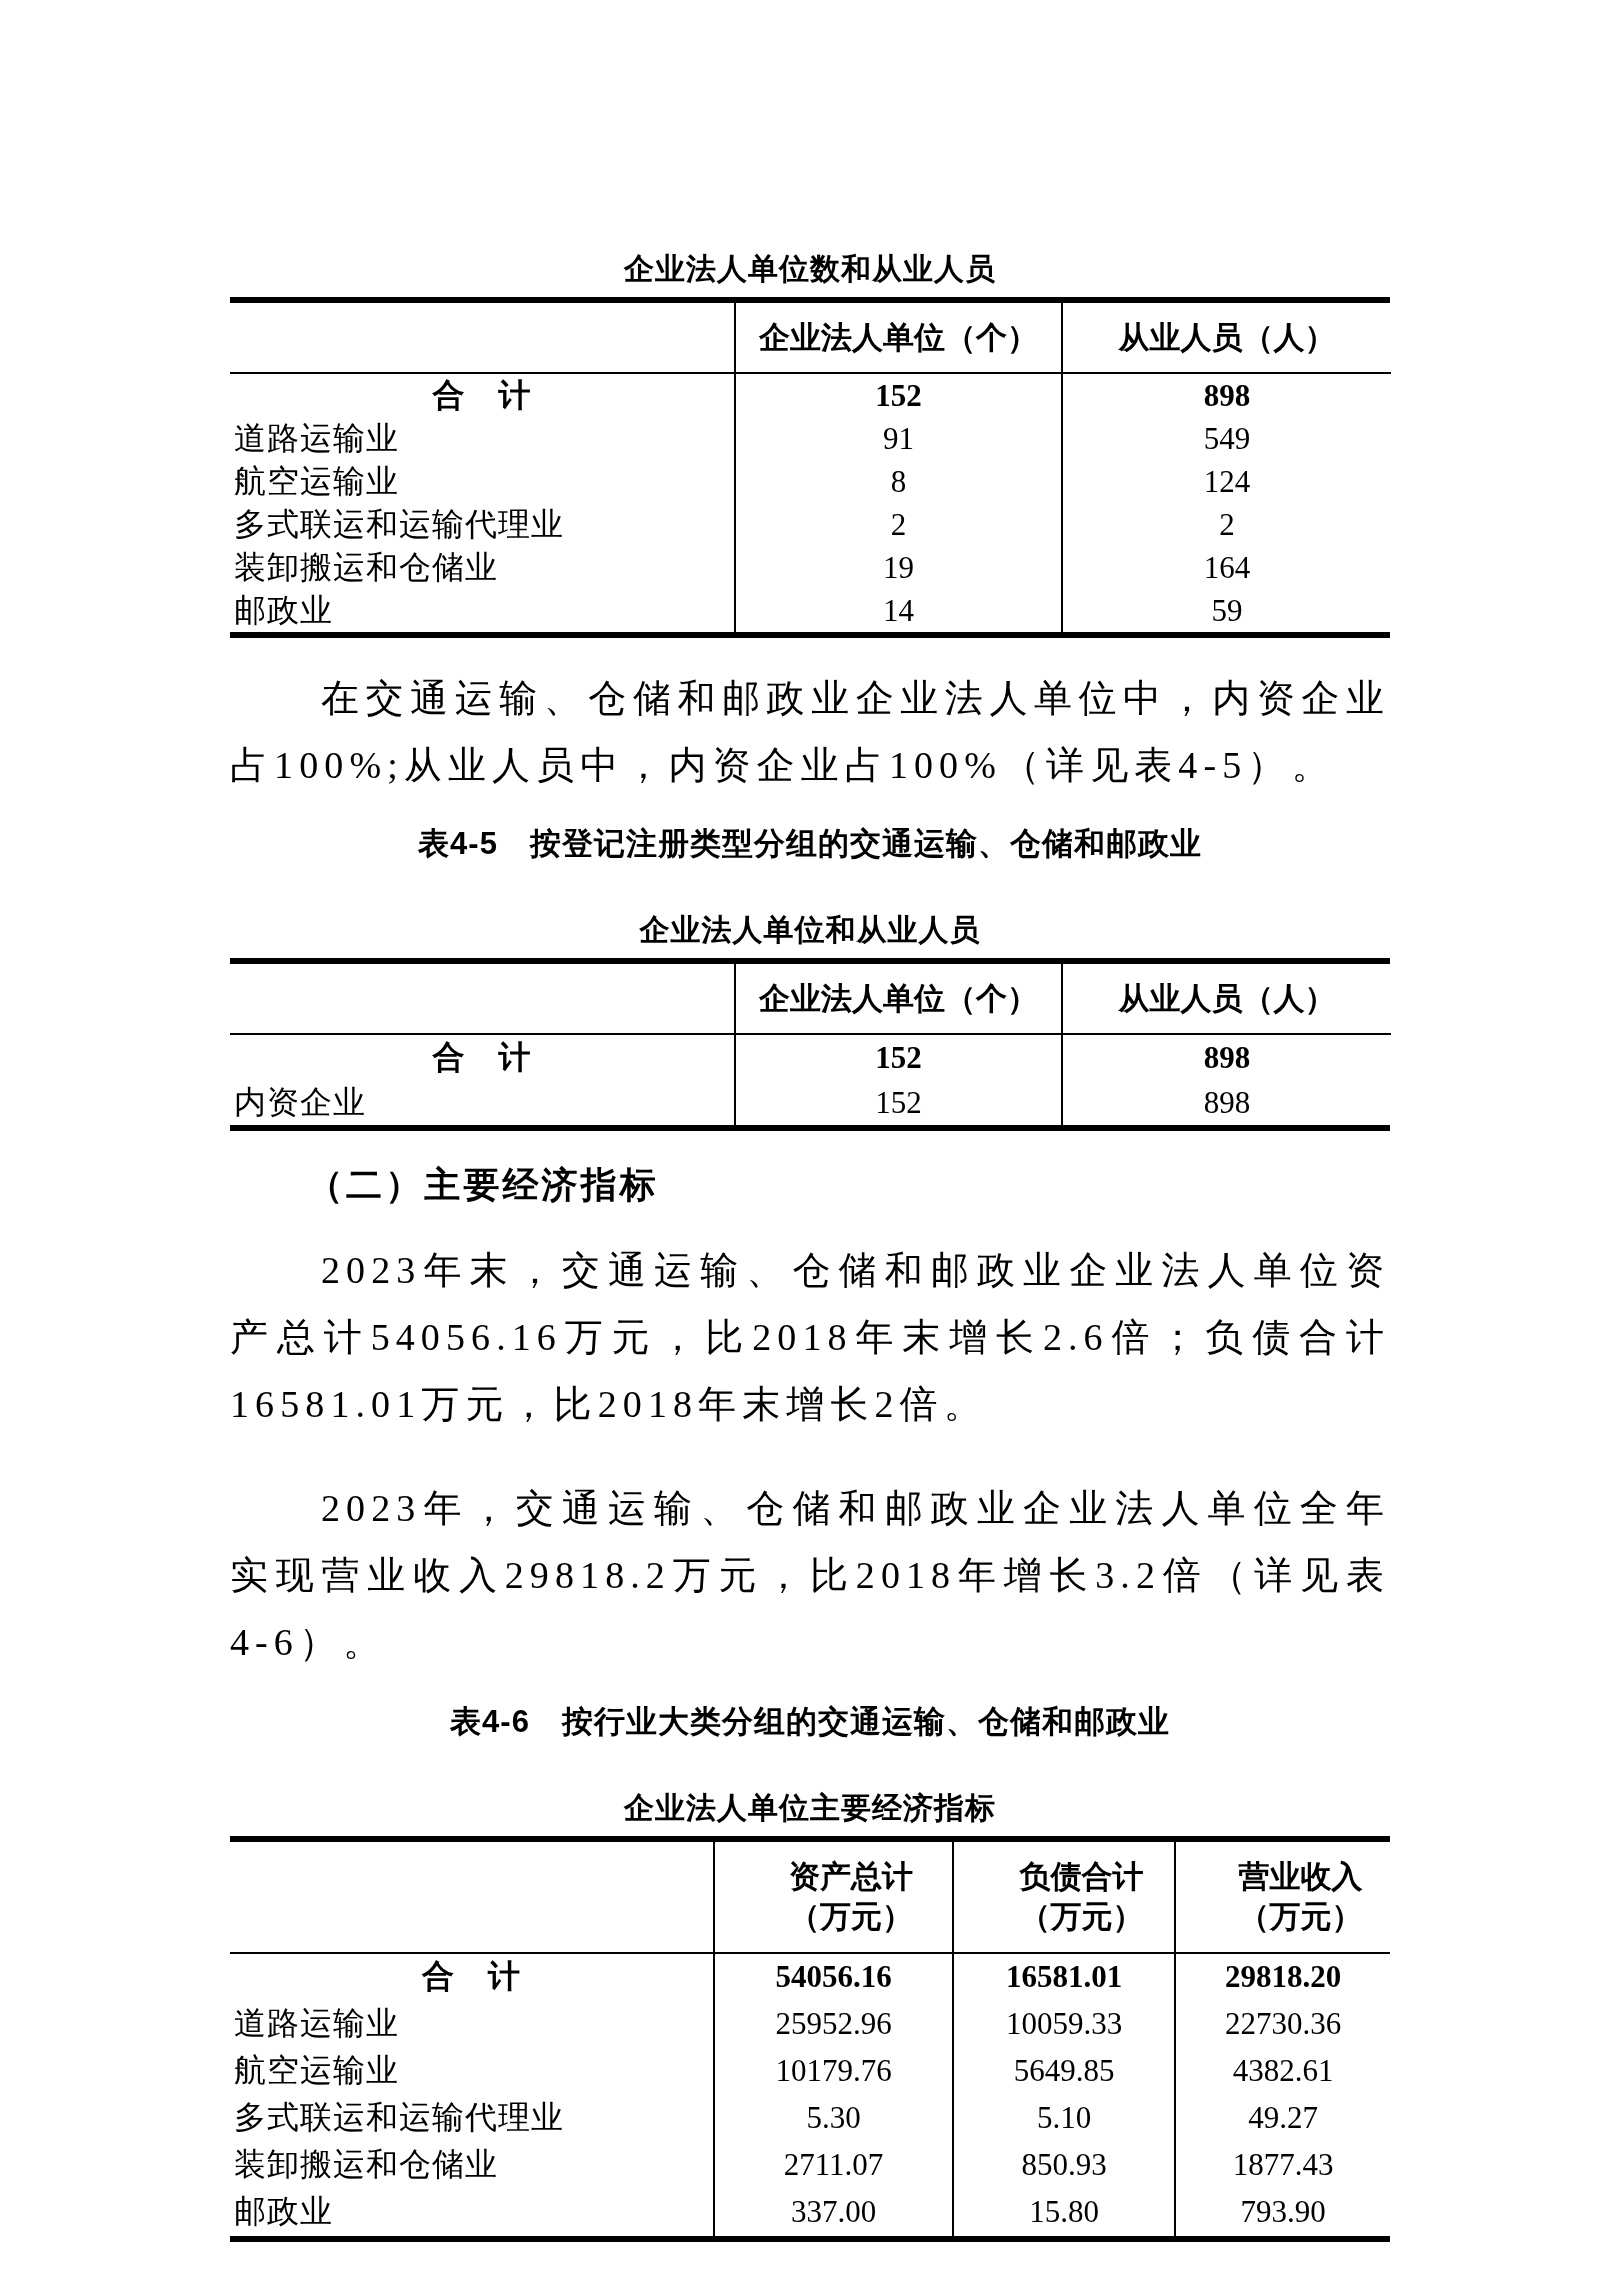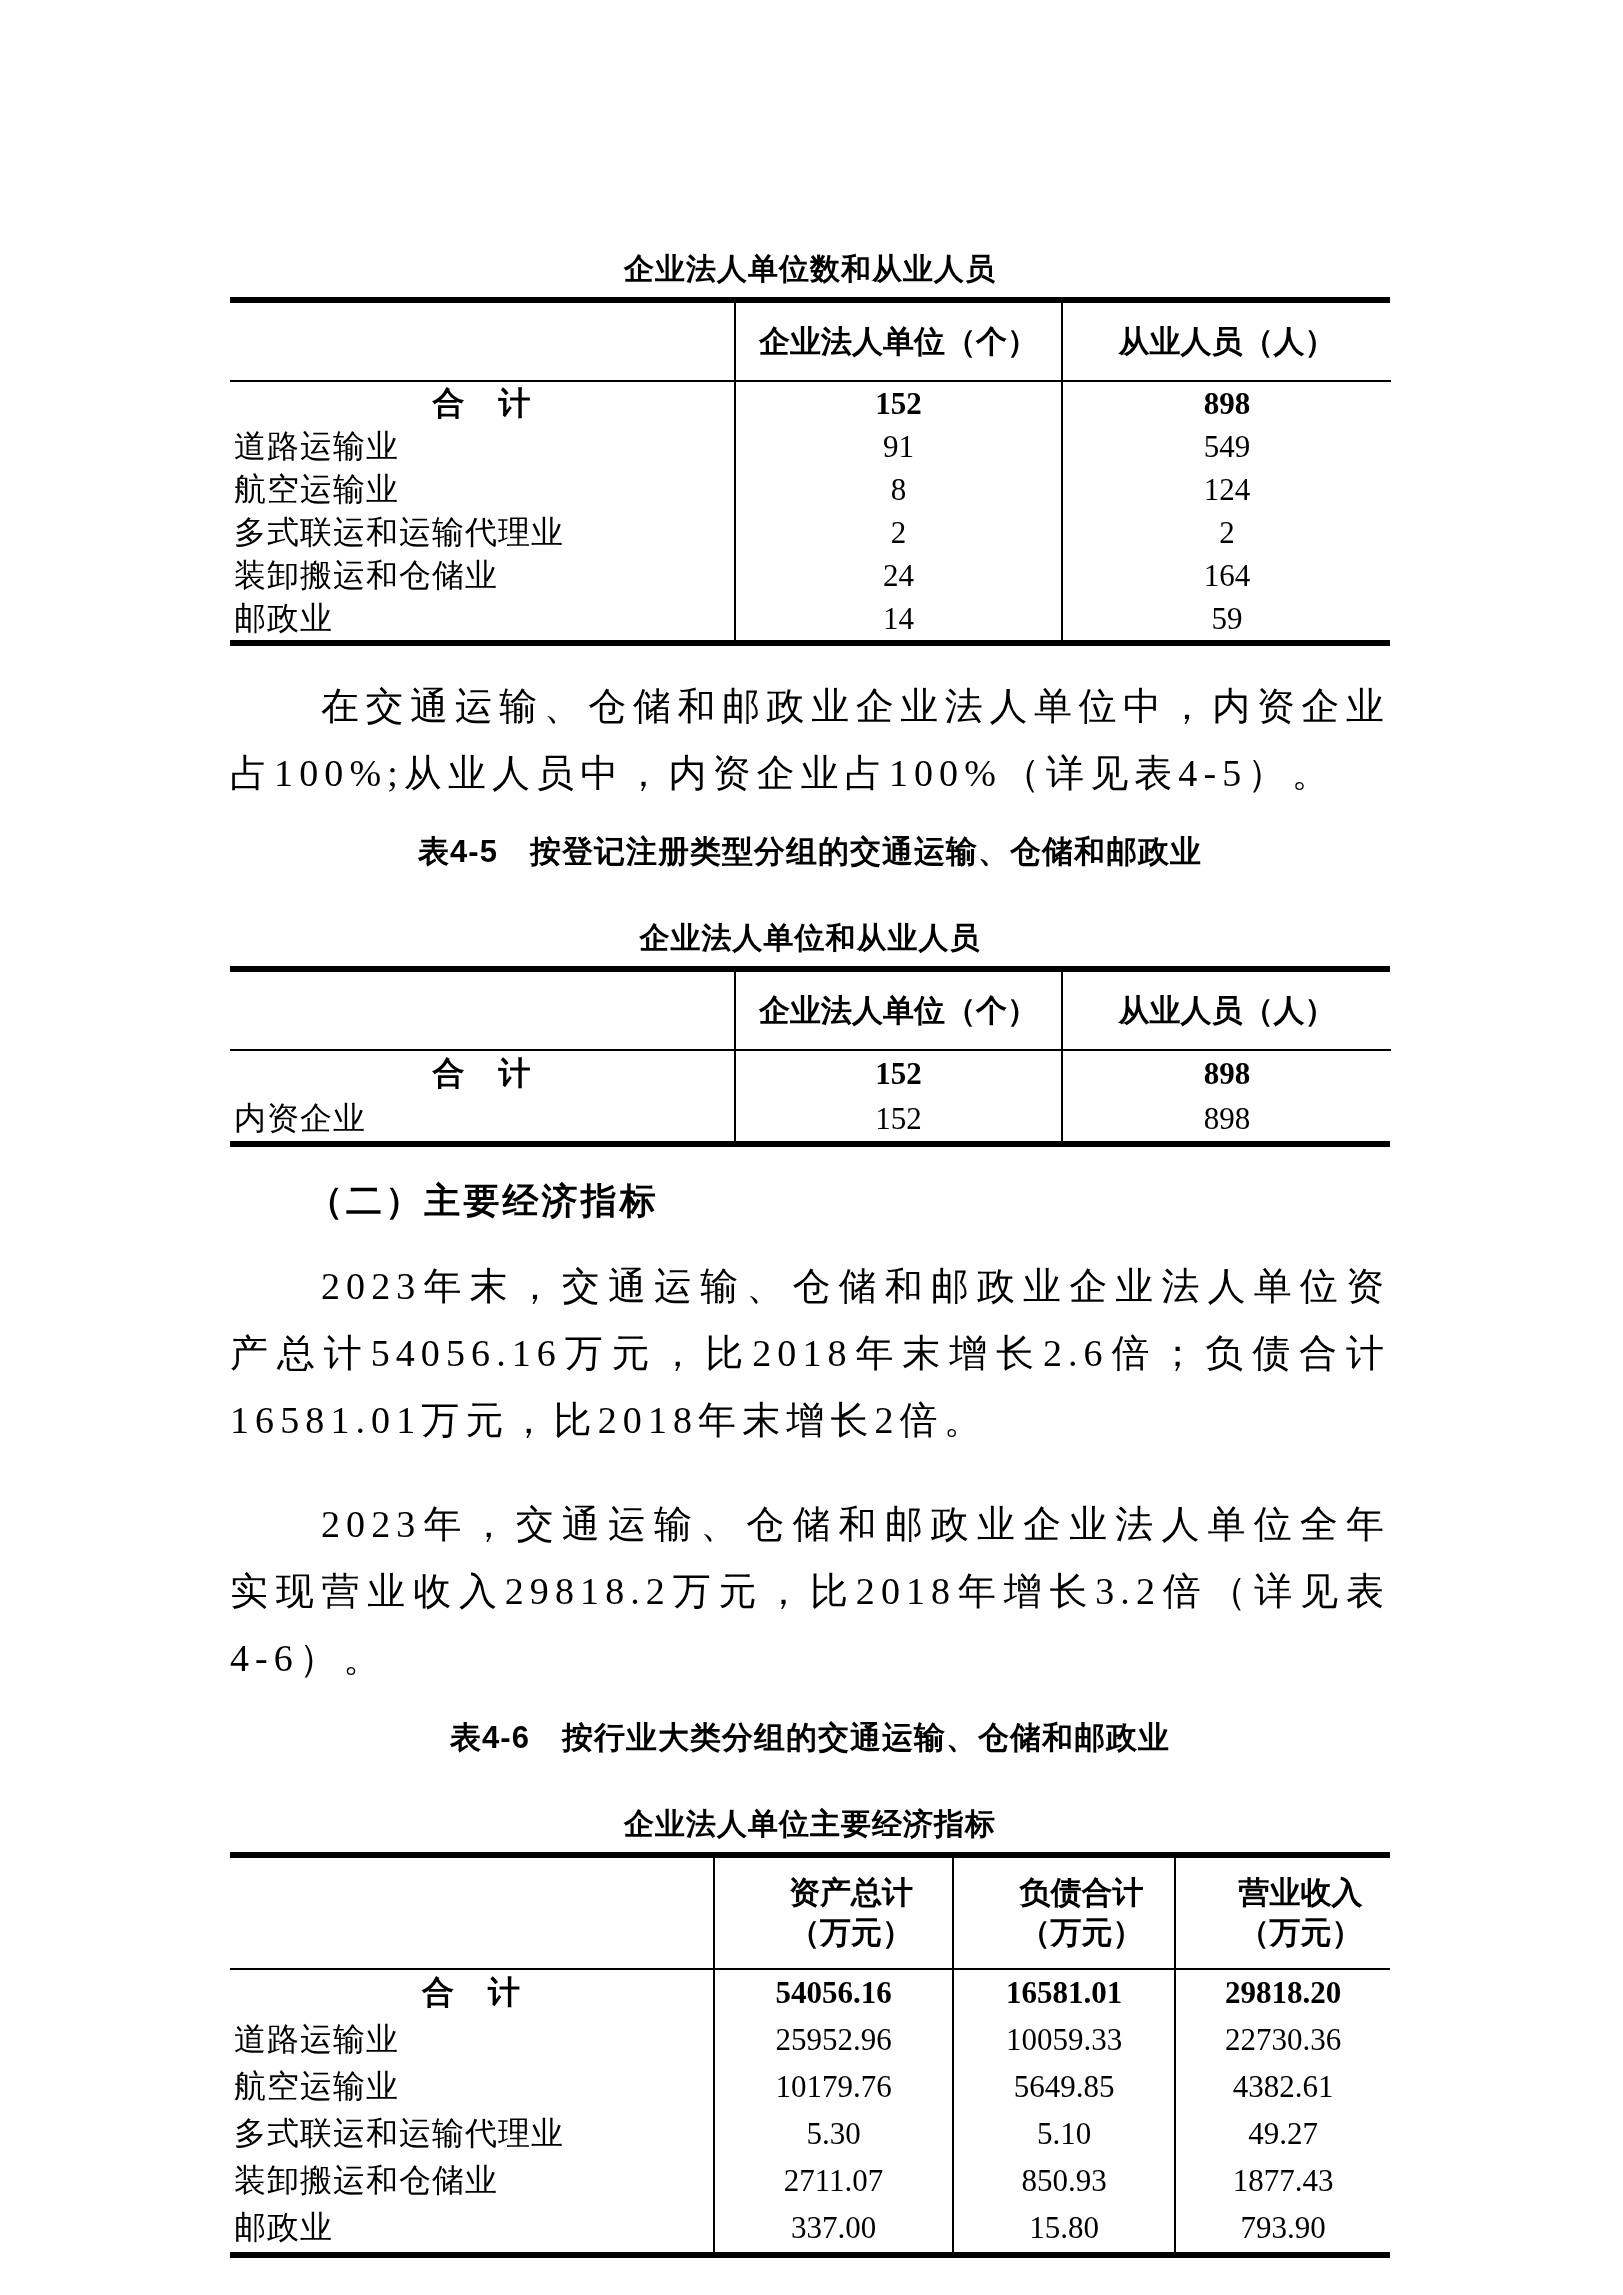--- a/index.html
+++ b/index.html
@@ -41,21 +41,21 @@
     font-size:31px;
   }
   .vline{border-left:2.6px solid #000;}
   .hdr{
     font-family:"Liberation Sans", sans-serif;
     font-weight:bold;
     border-bottom:2.6px solid #000;
     flex-direction:column;
     line-height:40px;
   }
-  .t44g .hdr,.t45g .hdr{height:79px;}
+  .t44g .hdr,.t45g .hdr{height:71px;}
   .t46g .hdr{height:112px;padding-left:35px;}
   .t44g .bcell{height:43px;}
   .t45g .bcell{height:45px;}
   .t46g .bcell{height:47px;}
   .lab{justify-content:flex-start;padding-left:4.1px;font-size:32px;letter-spacing:1px;}
   .lab.center{justify-content:center;padding-left:0;}
   .num{font-size:31px;}
   .boldrow{font-weight:bold;}
   
   .para{
@@ -101,21 +101,21 @@
         <div class="cell bcell lab">道路运输业</div>
         <div class="cell bcell num vline">91</div>
         <div class="cell bcell num vline">549</div>
         <div class="cell bcell lab">航空运输业</div>
         <div class="cell bcell num vline">8</div>
         <div class="cell bcell num vline">124</div>
         <div class="cell bcell lab">多式联运和运输代理业</div>
         <div class="cell bcell num vline">2</div>
         <div class="cell bcell num vline">2</div>
         <div class="cell bcell lab">装卸搬运和仓储业</div>
-        <div class="cell bcell num vline">24</div>
+        <div class="cell bcell num vline">19</div>
         <div class="cell bcell num vline">164</div>
         <div class="cell bcell lab">邮政业</div>
         <div class="cell bcell num vline">14</div>
         <div class="cell bcell num vline">59</div>
       </div>
   </section>
 
   <p class="para">在交通运输、仓储和邮政业企业法人单位中，内资企业占100%;从业人员中，内资企业占100%（详见表4-5）。</p>
 
   <section class="tbl-block">

